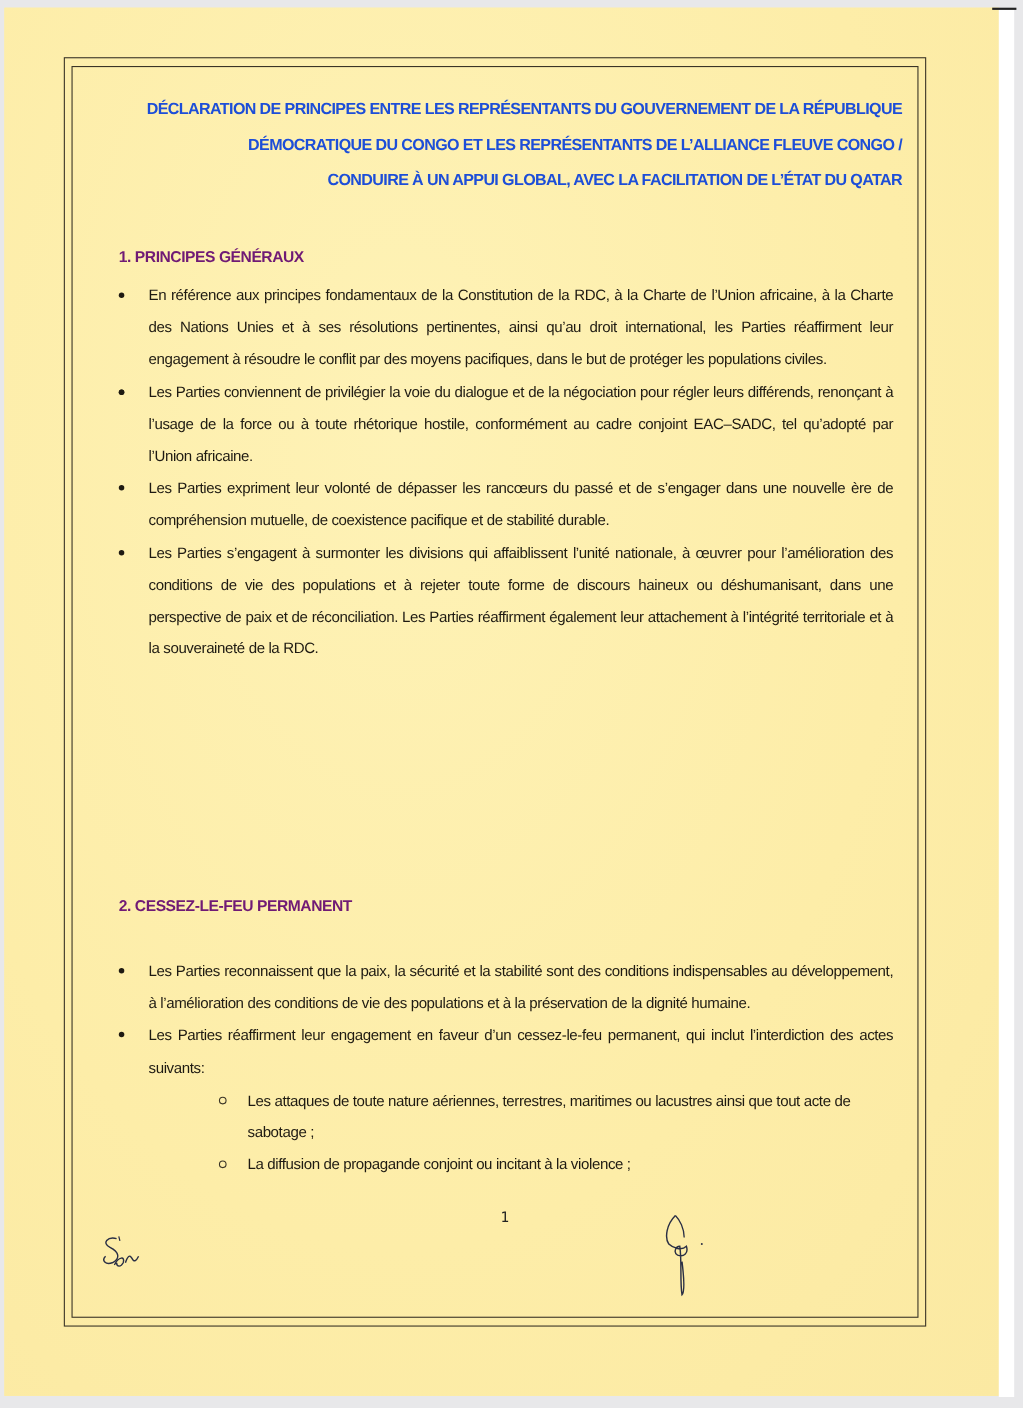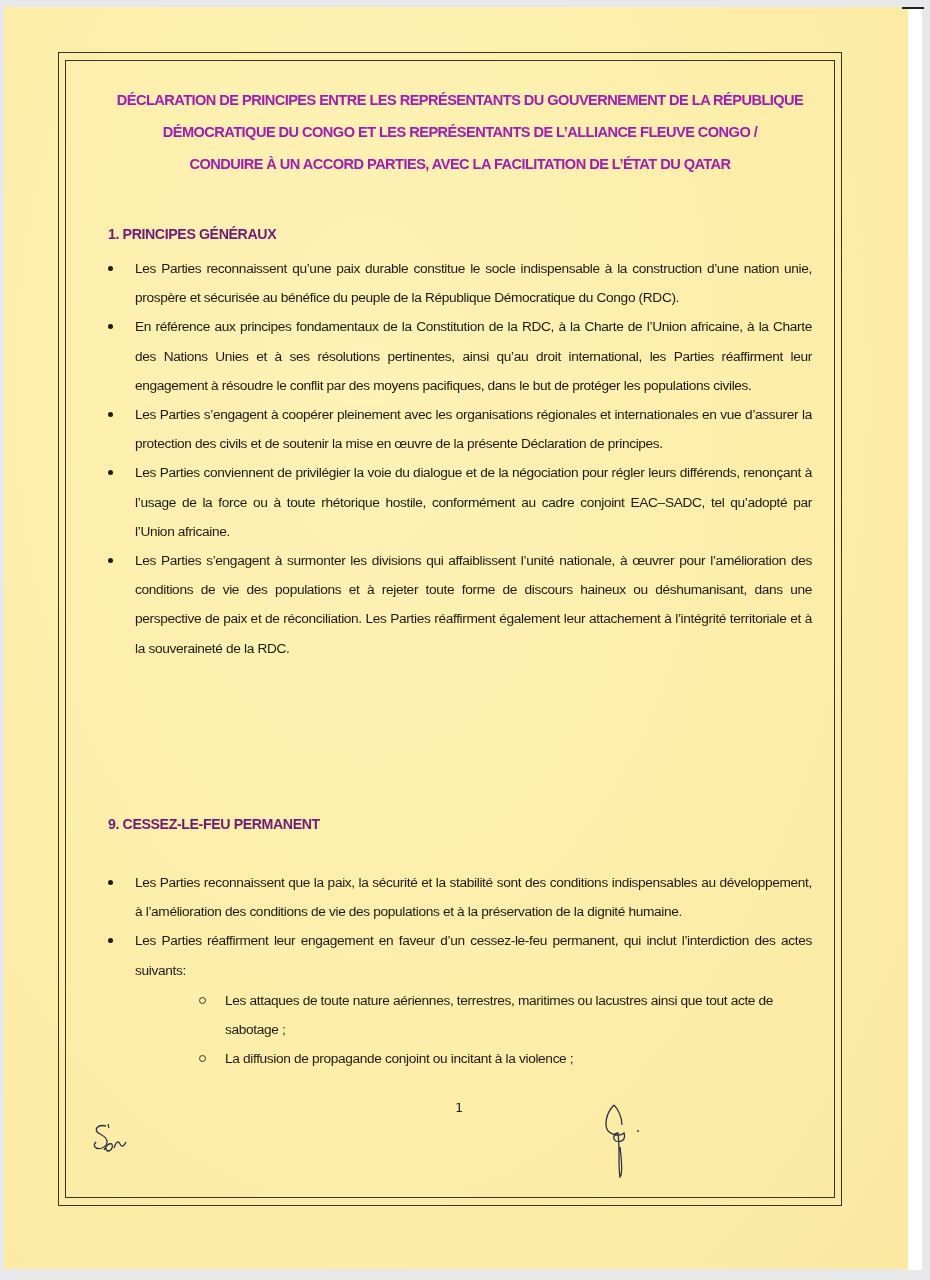--- a/index.html
+++ b/index.html
@@ -24,24 +24,24 @@
   .frame-outer {
     position: absolute; left: 58px; top: 52px; width: 782px; height: 1152px;
     border: 1.6px solid #3a3426;
   }
   .frame-inner {
     position: absolute; left: 65px; top: 60px; width: 768px; height: 1136px;
     border: 1.4px solid #3a3426;
   }
   .doc-title {
     position: absolute; left: 100px; top: 84px; width: 720px;
-    text-align: center;
+    text-align: right;
     font-family: "Liberation Sans", sans-serif;
     font-weight: bold; font-size: 14.6px; line-height: 32px;
-    color: #a21caf; letter-spacing: -0.55px;
+    color: #1d4ed8; letter-spacing: -0.55px;
   }
   .doc-title div { white-space: nowrap; }
   .section-heading {
     position: absolute; left: 108px;
     font-weight: bold; font-size: 14.2px; color: #701a75; letter-spacing: -0.4px;
   }
   .body-text {
     font-family: "Liberation Sans", sans-serif;
     font-size: 13.7px; line-height: 29.2px; color: #1e1a12; letter-spacing: -0.35px;
   }
@@ -73,34 +73,34 @@
 <div class="page"></div>
 <div class="page-edge"></div>
 <div class="page-edge-top"></div>
 
 <div class="frame-outer"></div>
 <div class="frame-inner"></div>
 
 <div class="doc-title">
   <div>DÉCLARATION DE PRINCIPES ENTRE LES REPRÉSENTANTS DU GOUVERNEMENT DE LA RÉPUBLIQUE</div>
   <div>DÉMOCRATIQUE DU CONGO ET LES REPRÉSENTANTS DE L’ALLIANCE FLEUVE CONGO /</div>
-  <div>CONDUIRE À UN ACCORD PARTIES, AVEC LA FACILITATION DE L’ÉTAT DU QATAR</div>
+  <div>CONDUIRE À UN APPUI GLOBAL, AVEC LA FACILITATION DE L’ÉTAT DU QATAR</div>
 </div>
 
 <div class="section-heading" style="top:226px;">1. PRINCIPES GÉNÉRAUX</div>
 
 <ul class="bullet-list body-text" style="top:254px;">
-  <li><span class="dot"></span><span>Les Parties reconnaissent qu’une paix durable constitue le socle indispensable à la construction d’une nation unie, prospère et sécurisée au bénéfice du peuple de la République Démocratique du Congo (RDC).</span></li>
   <li><span class="dot"></span><span>En référence aux principes fondamentaux de la Constitution de la RDC, à la Charte de l’Union africaine, à la Charte des Nations Unies et à ses résolutions pertinentes, ainsi qu’au droit international, les Parties réaffirment leur engagement à résoudre le conflit par des moyens pacifiques, dans le but de protéger les populations civiles.</span></li>
-  <li><span class="dot"></span><span>Les Parties s’engagent à coopérer pleinement avec les organisations régionales et internationales en vue d’assurer la protection des civils et de soutenir la mise en œuvre de la présente Déclaration de principes.</span></li>
+  <li><span class="dot"></span></li>
   <li><span class="dot"></span><span>Les Parties conviennent de privilégier la voie du dialogue et de la négociation pour régler leurs différends, renonçant à l’usage de la force ou à toute rhétorique hostile, conformément au cadre conjoint EAC–SADC, tel qu’adopté par l’Union africaine.</span></li>
+  <li><span class="dot"></span><span>Les Parties expriment leur volonté de dépasser les rancœurs du passé et de s’engager dans une nouvelle ère de compréhension mutuelle, de coexistence pacifique et de stabilité durable.</span></li>
   <li><span class="dot"></span><span>Les Parties s’engagent à surmonter les divisions qui affaiblissent l’unité nationale, à œuvrer pour l’amélioration des conditions de vie des populations et à rejeter toute forme de discours haineux ou déshumanisant, dans une perspective de paix et de réconciliation. Les Parties réaffirment également leur attachement à l’intégrité territoriale et à la souveraineté de la RDC.</span></li>
 </ul>
 
-<div class="section-heading" style="top:816px;">9. CESSEZ-LE-FEU PERMANENT</div>
+<div class="section-heading" style="top:816px;">2. CESSEZ-LE-FEU PERMANENT</div>
 
 <ul class="bullet-list body-text" style="top:868px;">
   <li><span class="dot"></span><span>Les Parties reconnaissent que la paix, la sécurité et la stabilité sont des conditions indispensables au développement, à l’amélioration des conditions de vie des populations et à la préservation de la dignité humaine.</span></li>
   <li><span class="dot"></span><span>Les Parties réaffirment leur engagement en faveur d’un cessez-le-feu permanent, qui inclut l’interdiction des actes suivants:</span></li>
 </ul>
 
 <ul class="sub-list body-text" style="top:986px;">
   <li><span class="circ"></span><span>Les attaques de toute nature aériennes, terrestres, maritimes ou lacustres ainsi que tout acte de sabotage ;</span></li>
   <li><span class="circ"></span><span>La diffusion de propagande conjoint ou incitant à la violence ;</span></li>
 </ul>

